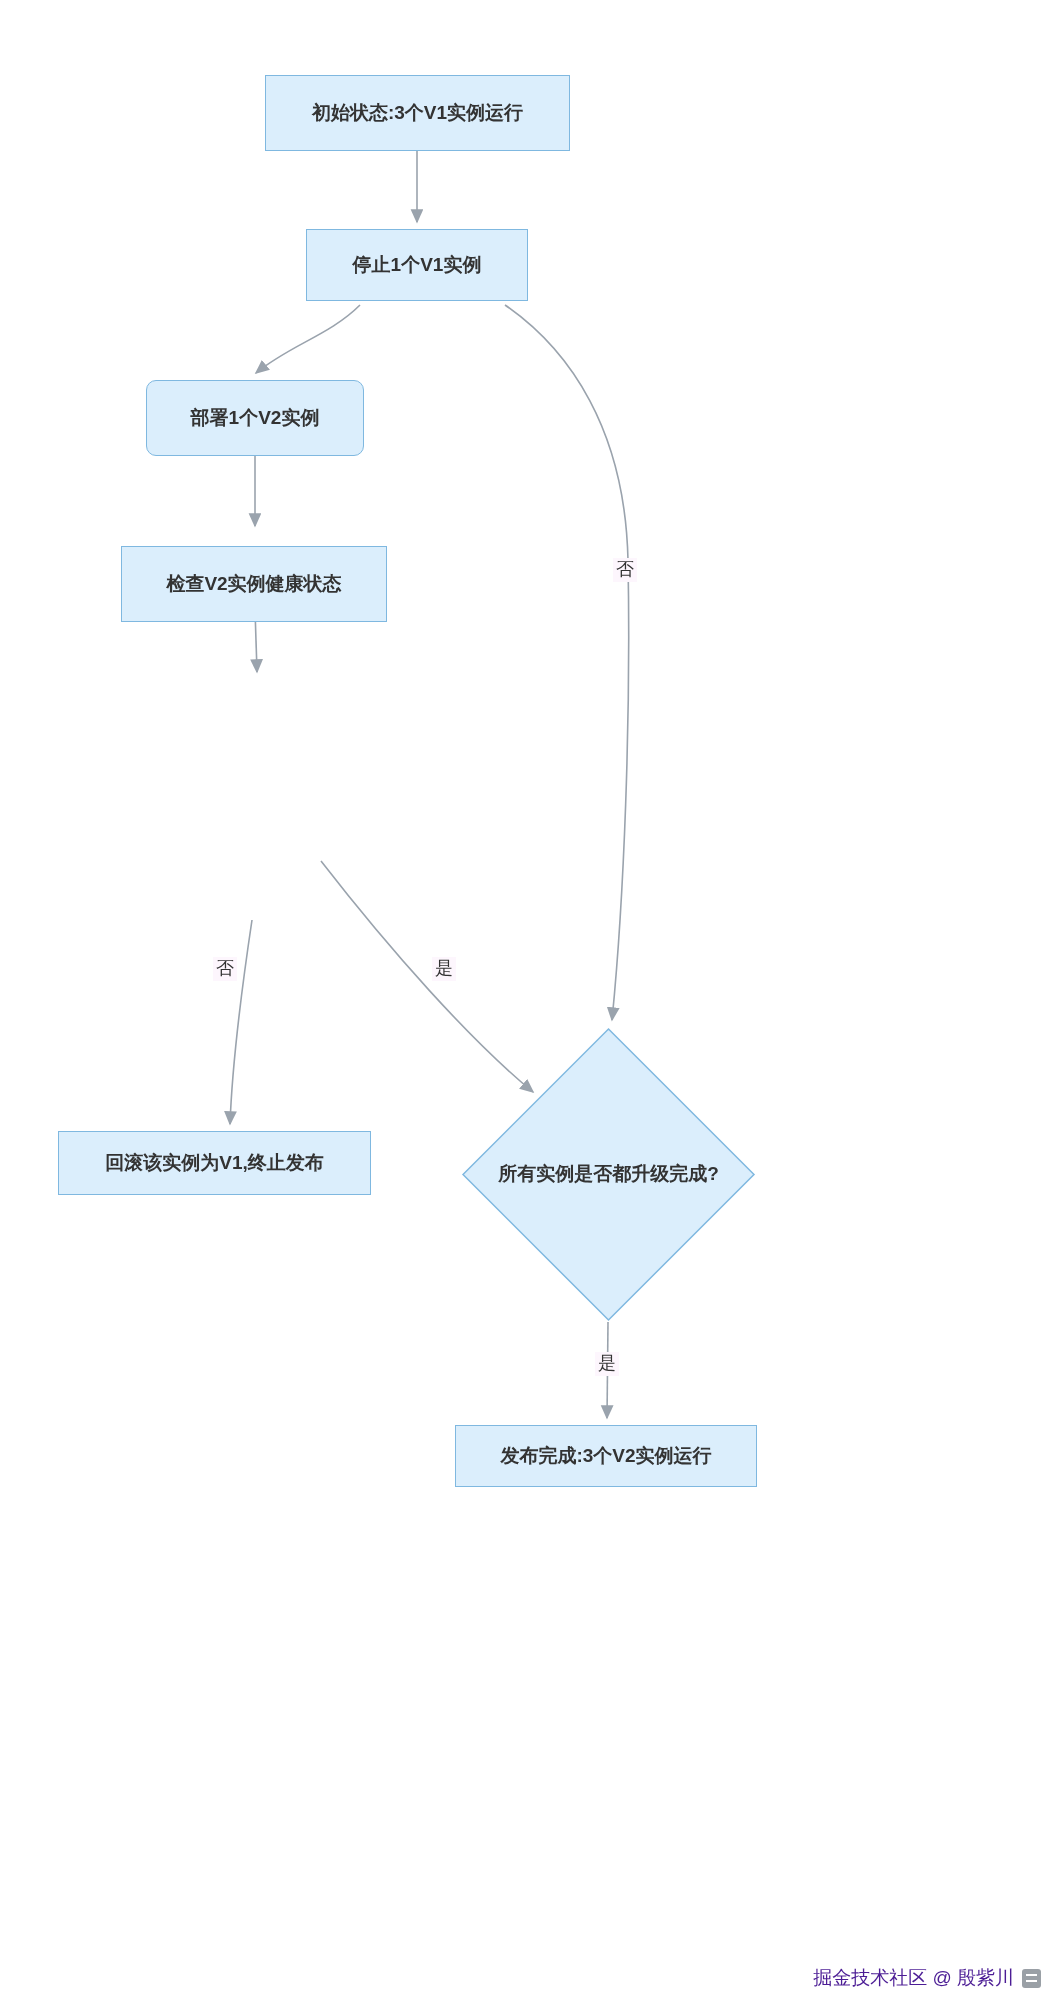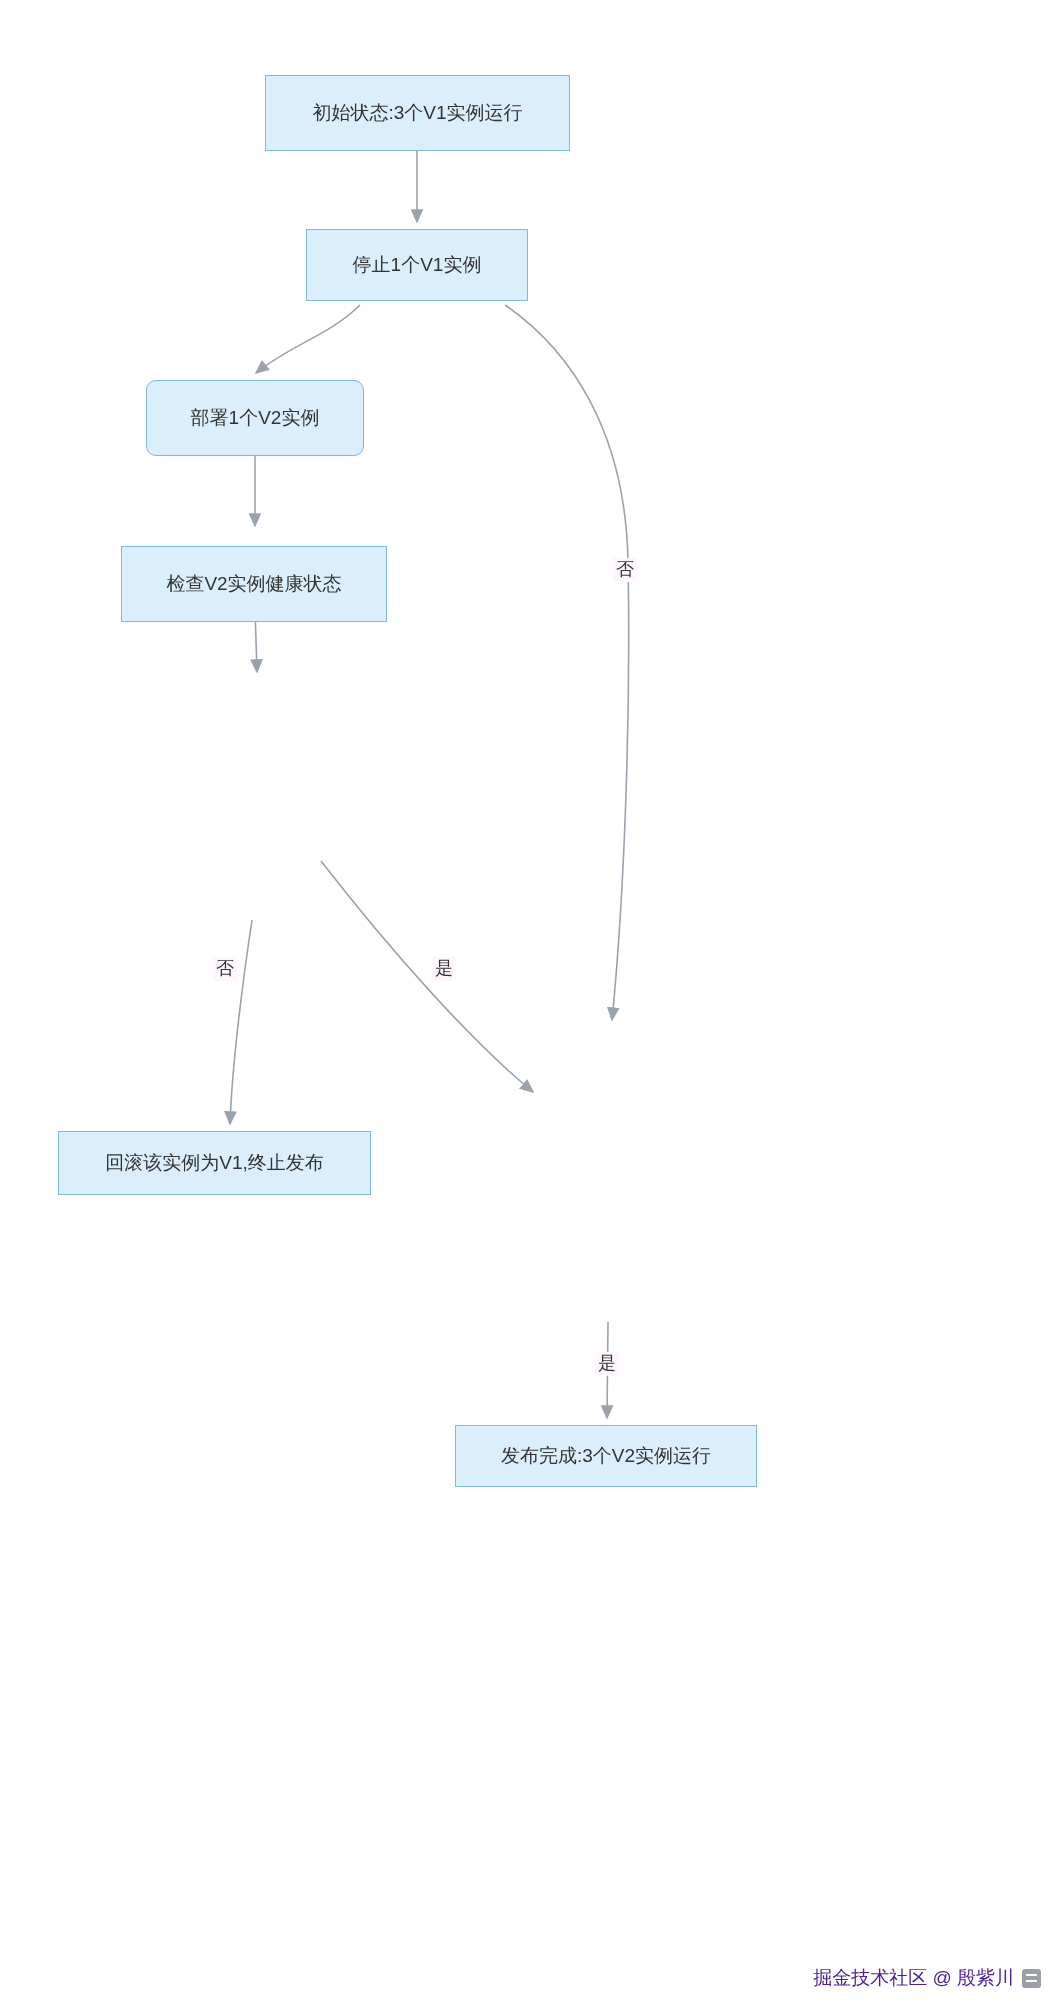--- a/index.html
+++ b/index.html
@@ -27,20 +27,21 @@
   .node {
     position: absolute;
     box-sizing: border-box;
     display: flex;
     align-items: center;
     justify-content: center;
     text-align: center;
     color: #333333;
     font-size: 19px;
     line-height: 1.3;
+    font-weight: bold;
   }
   .node.rect {
     background: #dbeefc;
     border: 1px solid #7fb8e0;
   }
   .node.diamond-wrap {
     background: transparent;
     border: none;
   }
   .diamond-shape {
@@ -138,20 +139,26 @@
 
   <div class="node rect" style="left:121px; top:546px; width:266px; height:76px;">
     <span>检查V2实例健康状态</span>
   </div>
 
 
   <div class="node rect" style="left:58px; top:1131px; width:313px; height:64px;text-align:center;">
     <span>回滚该实例为V1,终止发布</span>
   </div>
 
+  <div class="node diamond-wrap" style="left:461px; top:1027px; width:295px; height:295px;">
+    <svg class="diamond-shape" viewBox="0 0 295 295" preserveAspectRatio="none">
+      <polygon points="147.5,2 293,147.5 147.5,293 2,147.5" fill="#dbeefc" stroke="#7fb8e0" stroke-width="1.5"></polygon>
+    </svg>
+    <span class="diamond-label">所有实例是否都升级完成?</span>
+  </div>
 
   <div class="node rect" style="left:455px; top:1425px; width:302px; height:62px;">
     <span>发布完成:3个V2实例运行</span>
   </div>
 
   <div class="edge-label" style="left:613px; top:558px;">否</div>
   <div class="edge-label" style="left:213px; top:957px;">否</div>
   <div class="edge-label" style="left:432px; top:957px;">是</div>
   <div class="edge-label" style="left:595px; top:1352px;">是</div>
 

